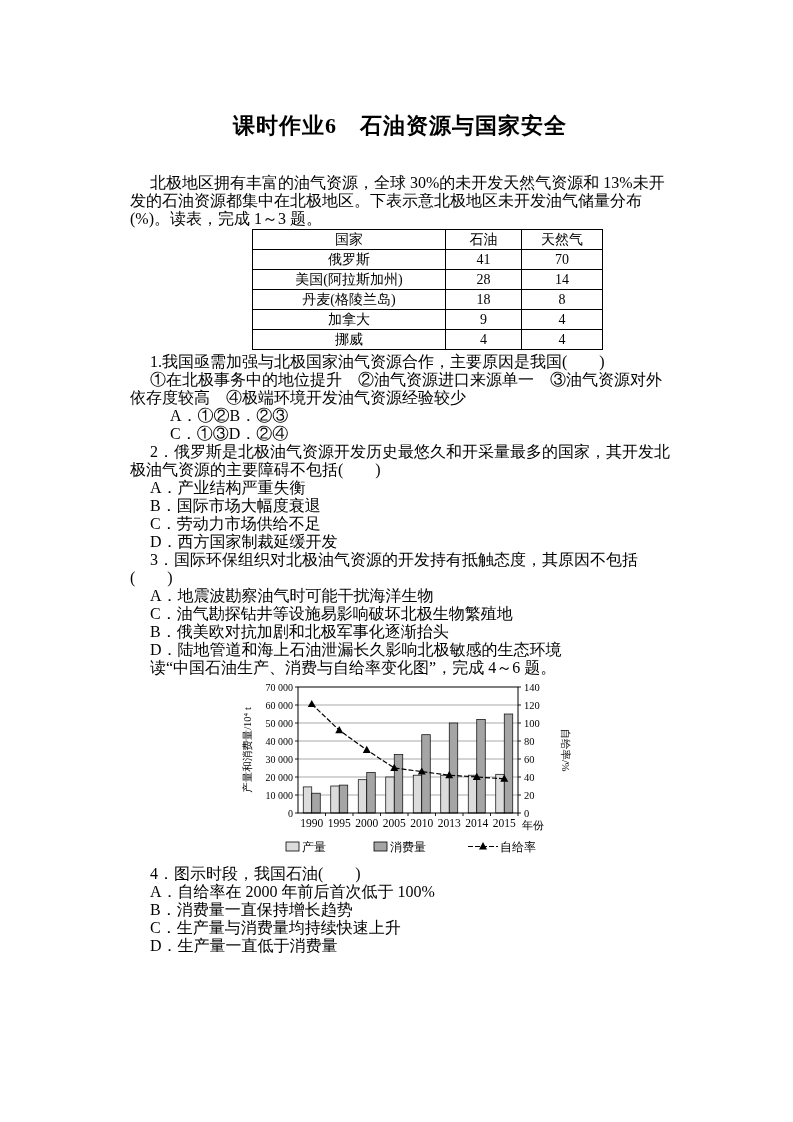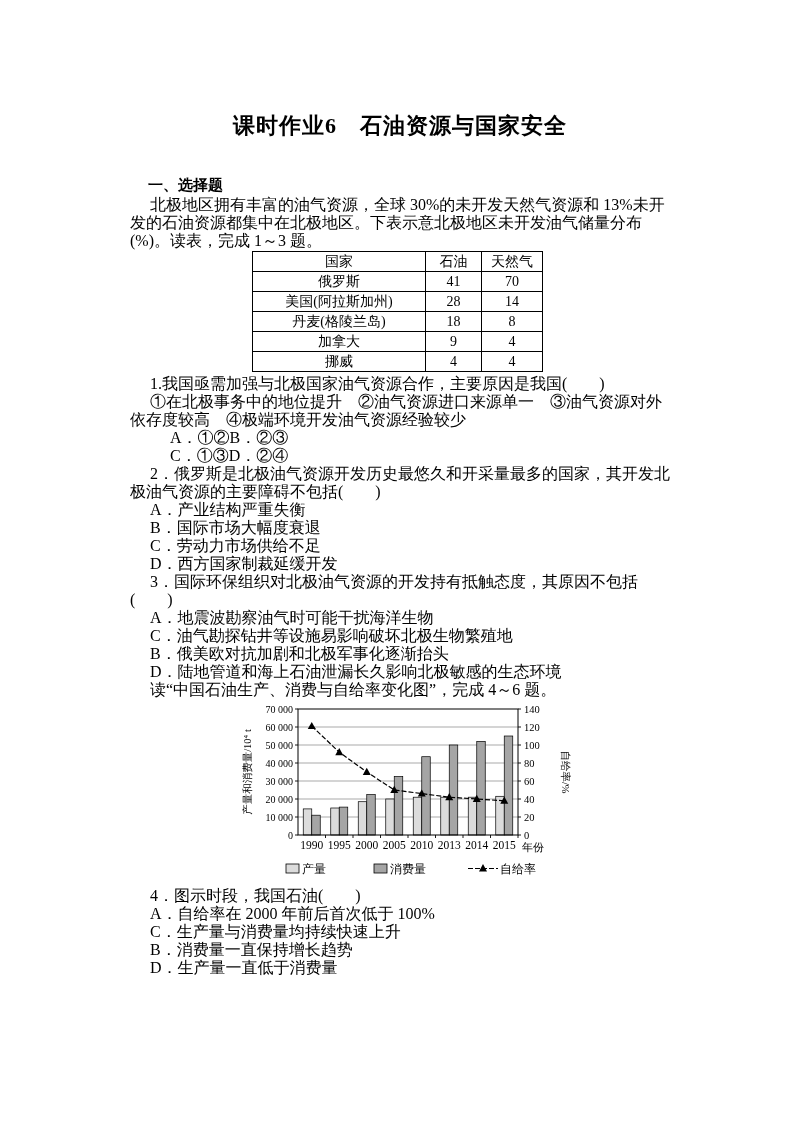--- a/index.html
+++ b/index.html
@@ -5,35 +5,34 @@
   html,body{margin:0;padding:0;background:#fff;}
   .page{
     position:relative;width:793px;height:1122px;background:#ffffff;
     font-family:"Liberation Serif","DejaVu Serif",serif;color:#000;overflow:hidden;
   }
   .content{position:absolute;left:130px;top:104px;width:540px;margin-top:8px;}
   .title{font-size:22px;font-weight:bold;text-align:center;margin:0 0 34px 0;line-height:28px;letter-spacing:1px;}
   .sec-heading{font-size:15px;font-weight:bold;margin:0;line-height:22px;text-indent:18px;}
   .para{font-size:16px;line-height:18px;margin:0;text-indent:20px;}
   table.reserves{border-collapse:collapse;margin:1px 0 3px 122px;font-size:14px;text-align:center;table-layout:fixed;}
-  table.reserves td{border:1px solid #000;height:19px;padding:0 2px;line-height:19px;}
+  table.reserves td{border:1px solid #000;height:19px;padding:0 12px;line-height:19px;}
   td.c1{width:168px;} td.c2{width:51px;font-family:Liberation Serif, serif;} td.c3{width:56px;}
   .opt-row .opt-a{display:inline-block;min-width:75px;}
   .chart-wrap{margin:2px 0 0 110px;width:340px;height:186px;}
   svg text{font-family:"Liberation Serif","DejaVu Serif",serif;fill:#000;}
 </style>
 </head>
 <body>
 
 <div class="page">
   <div class="content">
 
     <h1 class="title">课时作业6　石油资源与国家安全</h1>
 
-    <p class="sec-heading">一、选择题</p>
 
     <p class="para">北极地区拥有丰富的油气资源，全球 30%的未开发天然气资源和 13%未开发的石油资源都集中在北极地区。下表示意北极地区未开发油气储量分布(%)。读表，完成 1～3 题。</p>
 
     <table class="reserves">
       <tbody>
         <tr>
           <td class="c1">国家</td>
           <td class="c2">石油</td>
           <td class="c3">天然气</td>
         </tr>
@@ -187,19 +186,19 @@
             <text x="150" y="172" font-size="12">消费量</text>
             <line x1="228" y1="167.5" x2="258" y2="167.5" stroke="#000" stroke-width="1.2" stroke-dasharray="5 2"></line>
             <polygon points="243,163 239,170.5 247,170.5" fill="#000"></polygon>
             <text x="260" y="172" font-size="12">自给率</text>
           </g>
         </svg></div>
 
     <div>
       <p class="para">4．图示时段，我国石油(　　)</p>
       <p class="para">A．自给率在 2000 年前后首次低于 100%</p>
+      <p class="para">B．消费量一直保持增长趋势</p>
       <p class="para">C．生产量与消费量均持续快速上升</p>
-      <p class="para">B．消费量一直保持增长趋势</p>
       <p class="para">D．生产量一直低于消费量</p>
     </div>
 
   </div>
 </div>
 
 </body></html>

